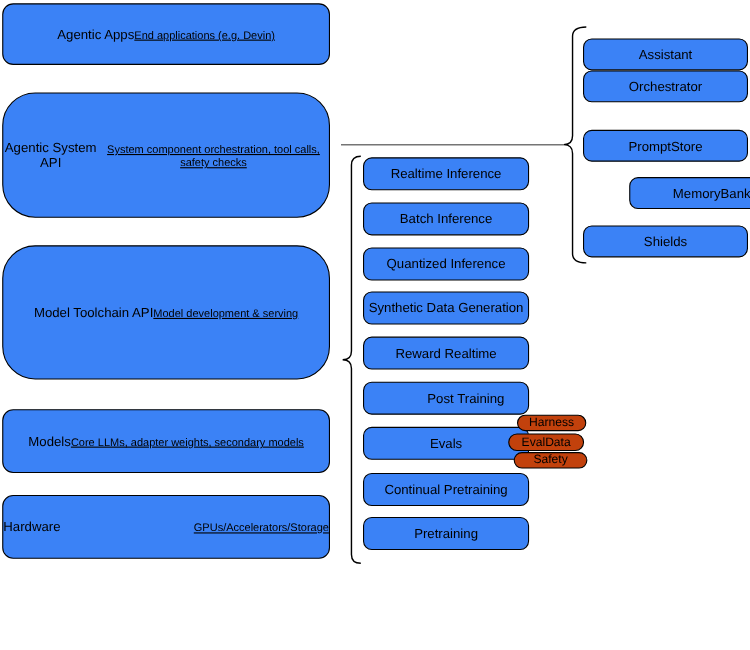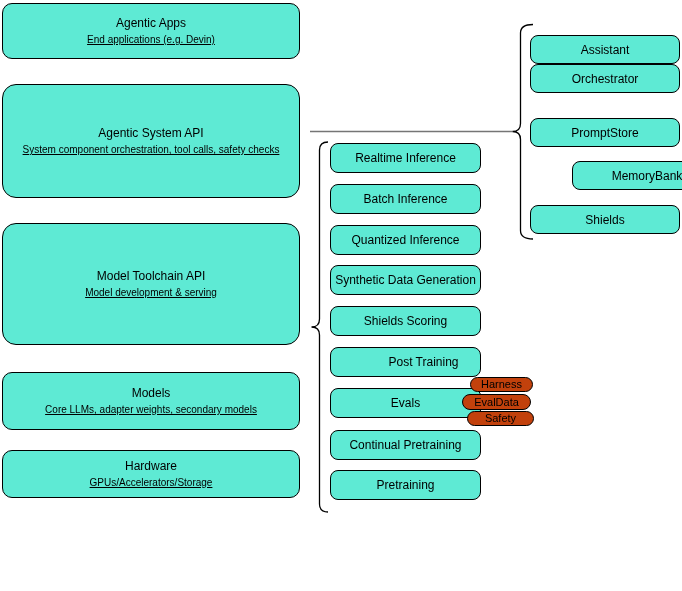--- a/index.html
+++ b/index.html
@@ -8,27 +8,27 @@
     background:#ffffff;
     font-family:"Liberation Sans", sans-serif;
     color:#000000;
     position:relative;
     overflow:hidden;
   }
   .canvas { position:absolute; inset:0; width:682px; height:591px; }
   svg.overlay { position:absolute; left:0; top:0; width:682px; height:591px; z-index:1; }
   .node {
     position:absolute; box-sizing:border-box;
-    background:#5eead4; border:1.3px solid #000000;
-    display:flex; flex-direction:column;
+    background:#3b82f6; border:1.3px solid #000000;
+    display:flex; flex-direction:row;
     align-items:center; justify-content:center;
     text-align:center; z-index:2;
   }
   .lbox { left:2px; width:298px; border-radius:10px; }
-  .lbox.big { border-radius:14px; }
+  .lbox.big { border-radius:30px; }
   .lbox .title   { font-size:12px; line-height:14px; display:block; }
   .lbox .subtitle{ font-size:10px; line-height:12px; margin-top:4px; display:block;text-decoration:underline; }
   .mbox { left:330px; width:151px; height:30px; border-radius:8px; font-size:12px; }
   .rbox { left:530px; width:150px; height:29px; border-radius:8px; font-size:12px; }
   .pill {
     position:absolute; box-sizing:border-box;
     background:#c2410c; border:1.2px solid #000000;
     border-radius:8px; font-size:11px; line-height:11px;
     display:flex; align-items:center; justify-content:center;
     z-index:3;
@@ -57,30 +57,30 @@
     <span class="subtitle">System component orchestration, tool calls, safety checks</span>
   </div>
   <div class="node lbox big" style="top:223px; height:122px;">
     <span class="title">Model Toolchain API</span>
     <span class="subtitle">Model development &amp; serving</span>
   </div>
   <div class="node lbox" style="top:372px; height:58px;">
     <span class="title">Models</span>
     <span class="subtitle">Core LLMs, adapter weights, secondary models</span>
   </div>
-  <div class="node lbox" style="top:450px; height:48px;">
+  <div class="node lbox" style="top:450px; height:58px;justify-content:space-between;">
     <span class="title">Hardware</span>
     <span class="subtitle">GPUs/Accelerators/Storage</span>
   </div>
 
   <div class="node mbox" style="top:143px;">Realtime Inference</div>
   <div class="node mbox" style="top:184px;">Batch Inference</div>
   <div class="node mbox" style="top:225px;">Quantized Inference</div>
   <div class="node mbox" style="top:265px;">Synthetic Data Generation</div>
-  <div class="node mbox" style="top:306px;">Shields Scoring</div>
+  <div class="node mbox" style="top:306px;">Reward Realtime</div>
   <div class="node mbox" style="top:347px;padding-left:36px;">Post Training</div>
   <div class="node mbox" style="top:388px;">Evals</div>
   <div class="node mbox" style="top:430px;">Continual Pretraining</div>
   <div class="node mbox" style="top:470px;">Pretraining</div>
 
   <div class="pill" style="left:470px; top:377px; width:63px; height:15px;">Harness</div>
   <div class="pill" style="left:462px; top:394px; width:69px; height:16px;">EvalData</div>
   <div class="pill" style="left:467px; top:411px; width:67px; height:15px;">Safety</div>
 
   <div class="node rbox" style="top:35px;">Assistant</div>

